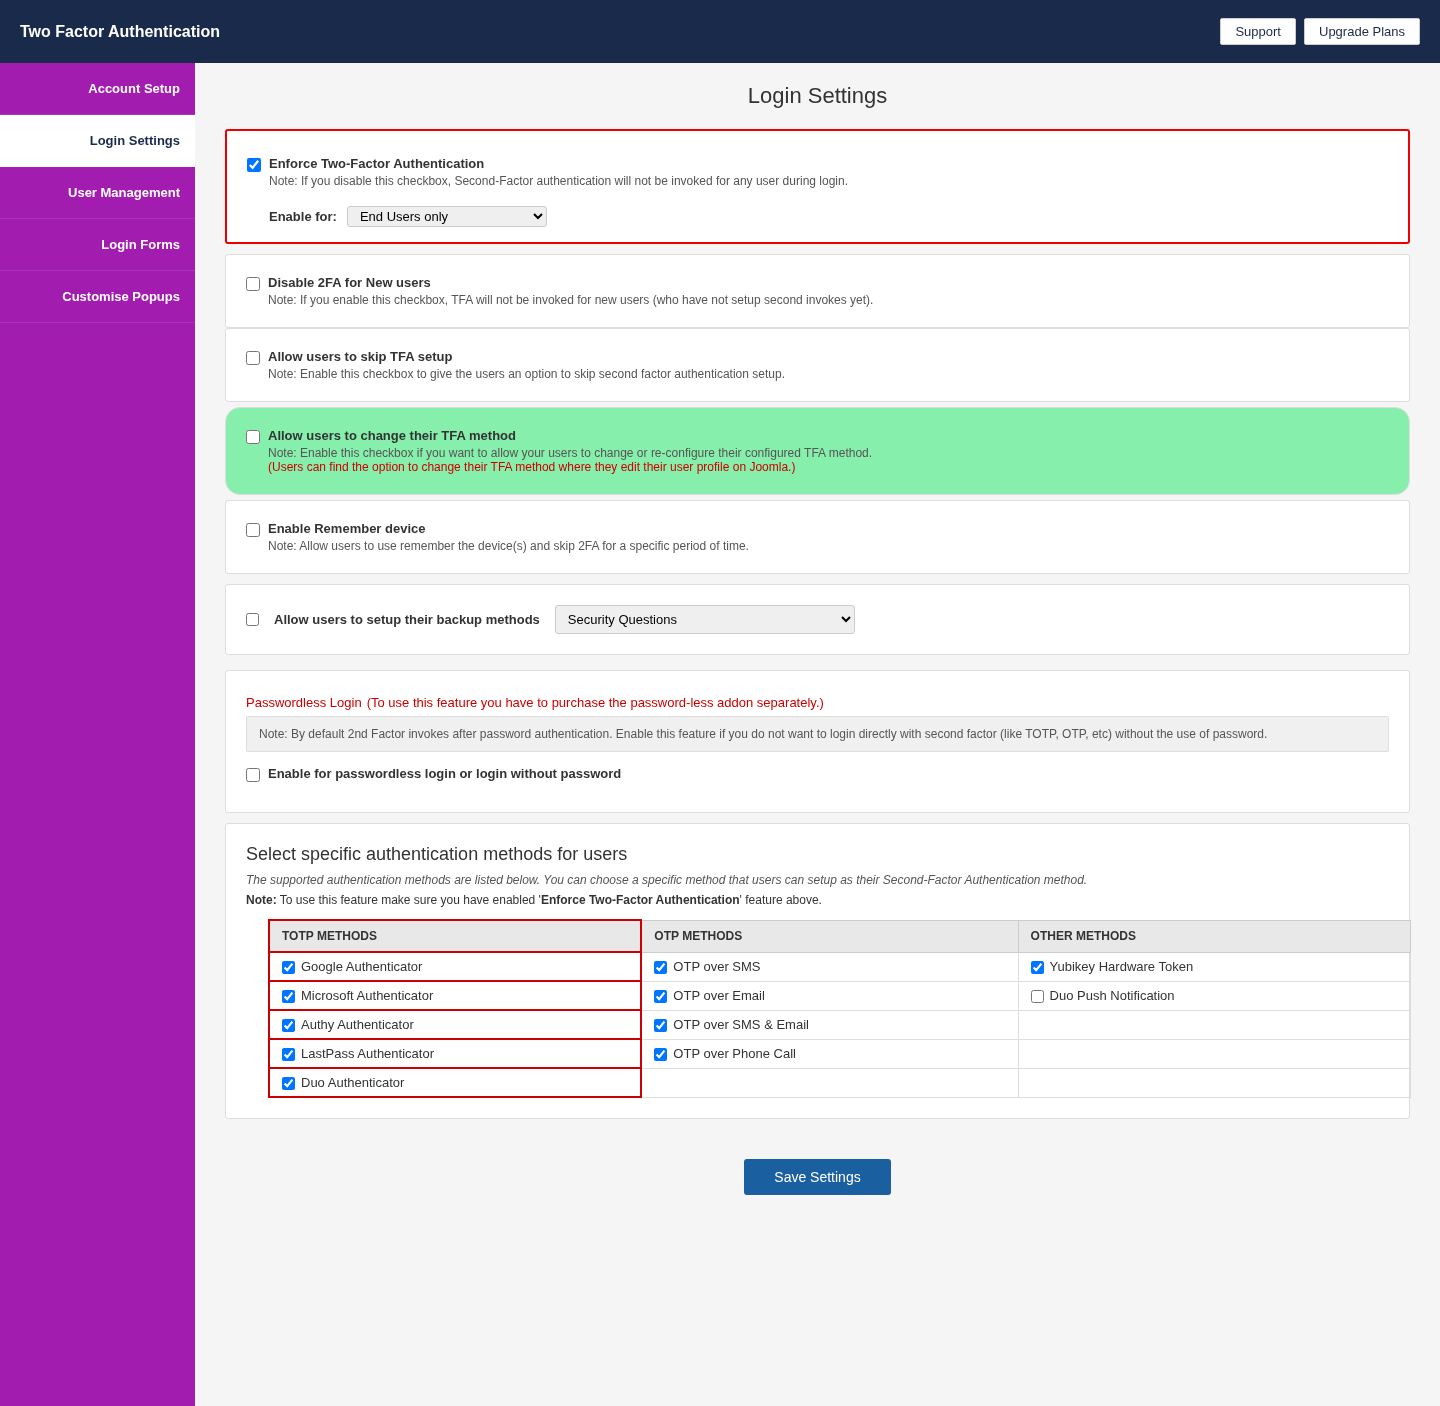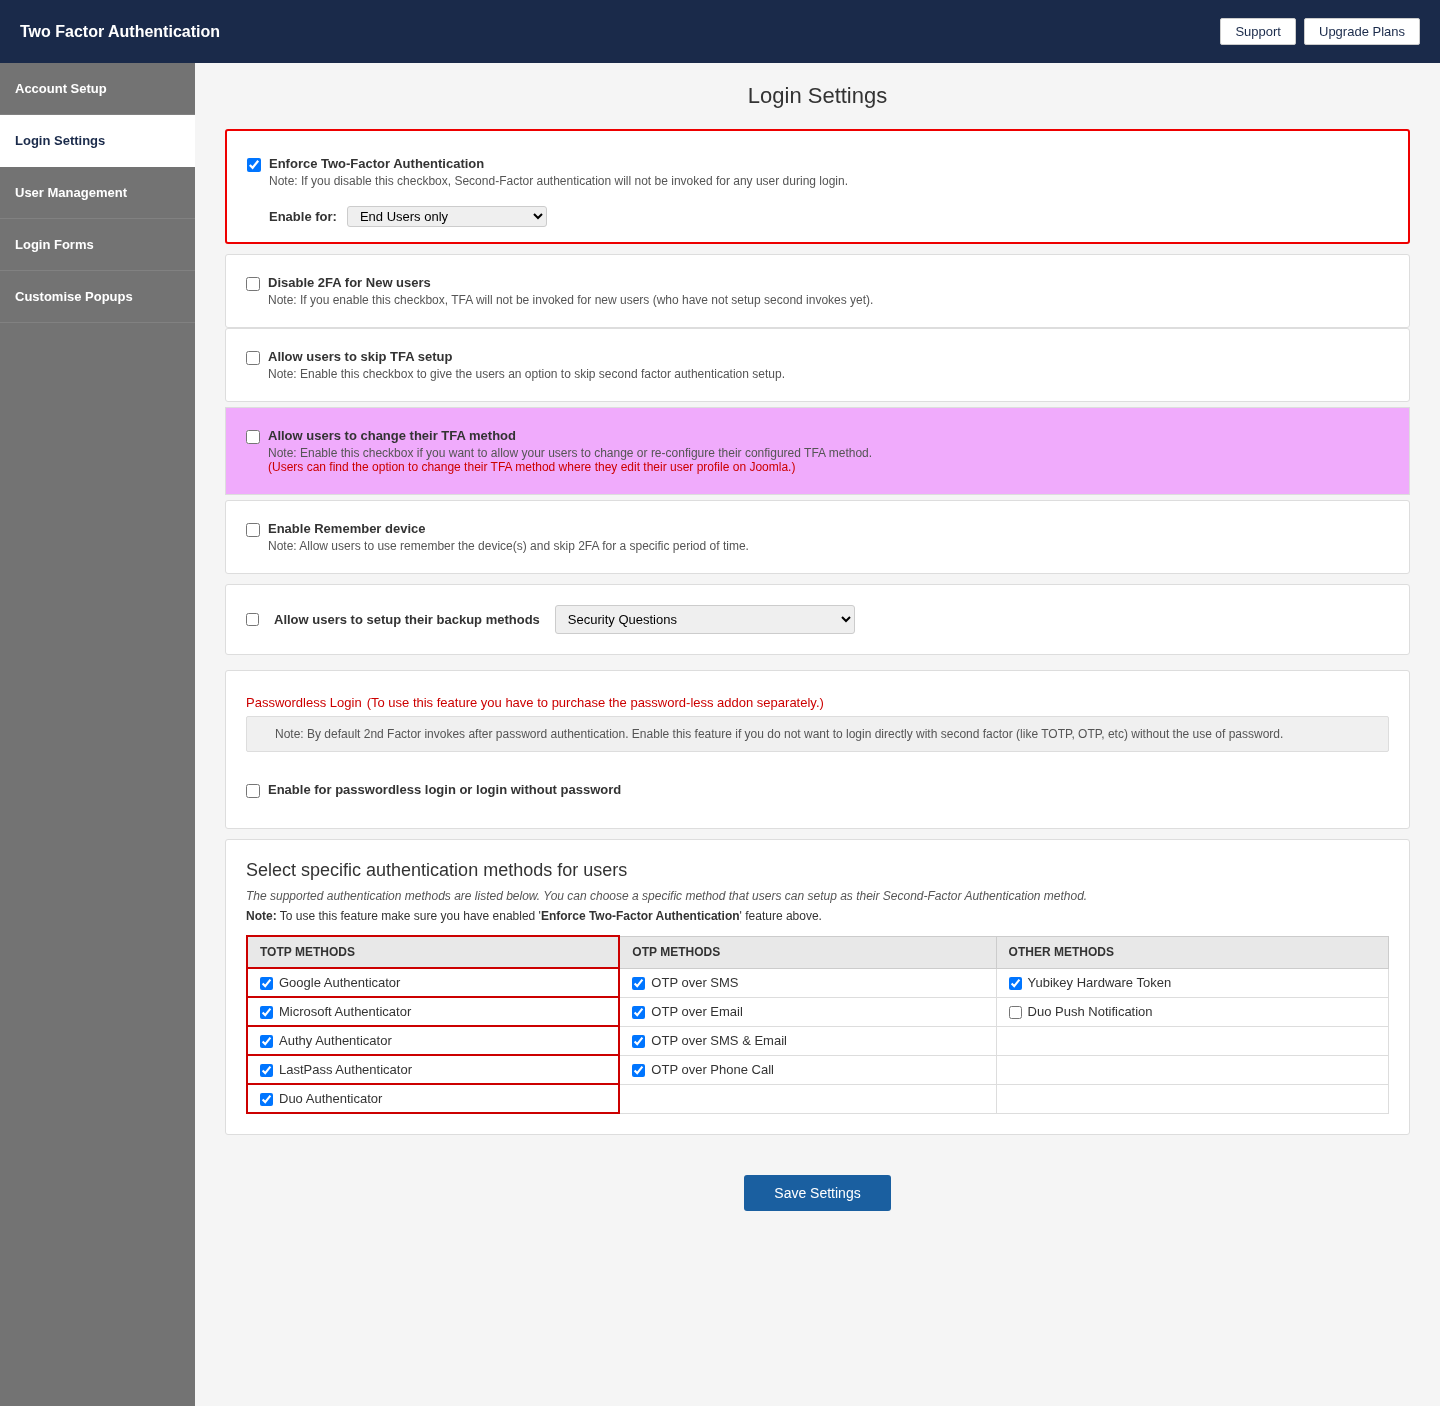--- a/index.html
+++ b/index.html
@@ -27,23 +27,24 @@
       cursor: pointer;
       border-radius: 2px;
     }
 
     
     .layout { display: flex; flex: 1; }
 
     
     .sidebar {
       width: 195px;
-      background-color: #737373;
+      background-color: #a21caf;
       flex-shrink: 0;
       padding-top: 0;
+      text-align: right;
     }
     .sidebar-item {
       padding: 18px 15px;
       color: white;
       font-size: 13px;
       font-weight: 600;
       cursor: pointer;
       border-bottom: 1px solid rgba(255,255,255,0.1);
     }
     .sidebar-item.active { background: white; color: #1a2a4a; }
@@ -129,24 +130,24 @@
     .passwordless-title {
       font-size: 18px;
       font-weight: normal;
       color: #333;
       margin-bottom: 4px;
     }
     .passwordless-title span { color: #c00; font-size: 13px; font-weight: normal; }
     .note-box {
       background: #f0f0f0;
       border: 1px solid #ddd;
-      padding: 10px 28px;
+      padding: 10px 12px;
       font-size: 12px;
       color: #555;
-      margin-bottom: 20px;
+      margin-bottom: 4px;
       border-radius: 2px;
     }
 
     
     .auth-methods-box {
       background: white;
       border: 1px solid #ddd;
       border-radius: 3px;
       padding: 20px;
       margin-bottom: 20px;
@@ -157,20 +158,21 @@
       color: #333;
       margin-bottom: 8px;
     }
     .auth-description { font-size: 12px; color: #555; font-style: italic; margin-bottom: 6px; }
     .auth-note { font-size: 12px; color: #333; margin-bottom: 12px; }
     .auth-note strong { font-weight: bold; }
 
     .auth-table {
       width: 100%;
       border-collapse: collapse;
+      margin-left: 22px;
     }
     .auth-table th {
       background: #e8e8e8;
       padding: 8px 12px;
       font-size: 12px;
       font-weight: bold;
       text-align: left;
       border: 1px solid #ccc;
     }
     .auth-table td {
@@ -270,21 +272,21 @@
     <div style="background:white; border:1px solid #ddd; border-radius:3px; padding:10px 20px; margin-bottom:5px;">
       <div class="checkbox-row">
         <input type="checkbox" style="">
         <div>
           <div class="checkbox-label">Allow users to skip TFA setup</div>
           <div class="note-text">Note: Enable this checkbox to give the users an option to skip second factor authentication setup.</div>
         </div>
       </div>
     </div>
 
-    <div style="background:#f0abfc; border:1px solid #ddd; border-radius:0; padding:10px 20px; margin-bottom:5px;">
+    <div style="background:#86efac; border:1px solid #ddd; border-radius:15px; padding:10px 20px; margin-bottom:5px;">
       <div class="checkbox-row">
         <input type="checkbox" style="">
         <div>
           <div class="checkbox-label">Allow users to change their TFA method</div>
           <div class="note-text">Note: Enable this checkbox if you want to allow your users to change or re-configure their configured TFA method.</div>
           <div class="note-red">(Users can find the option to change their TFA method where they edit their user profile on Joomla.)</div>
         </div>
       </div>
     </div>
 

